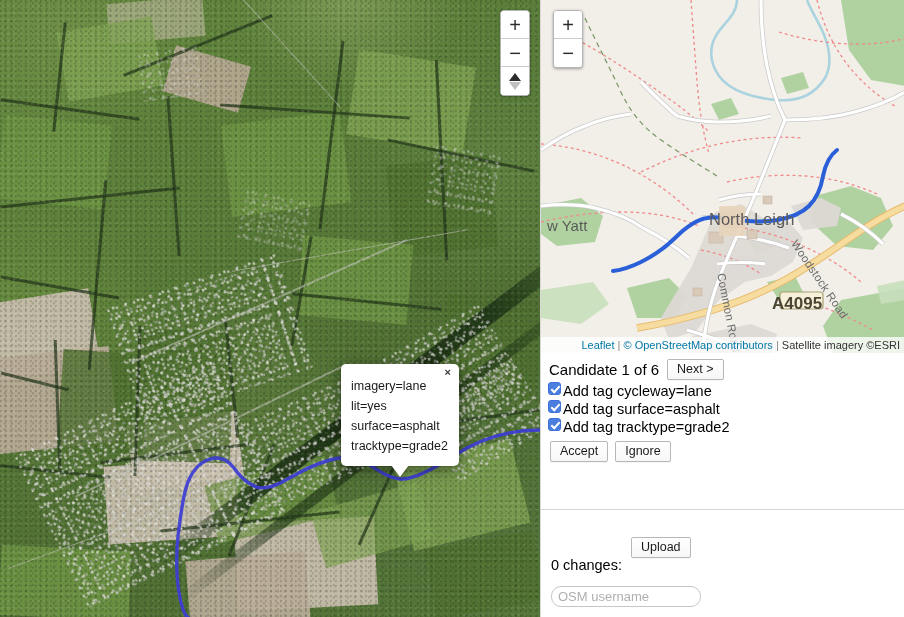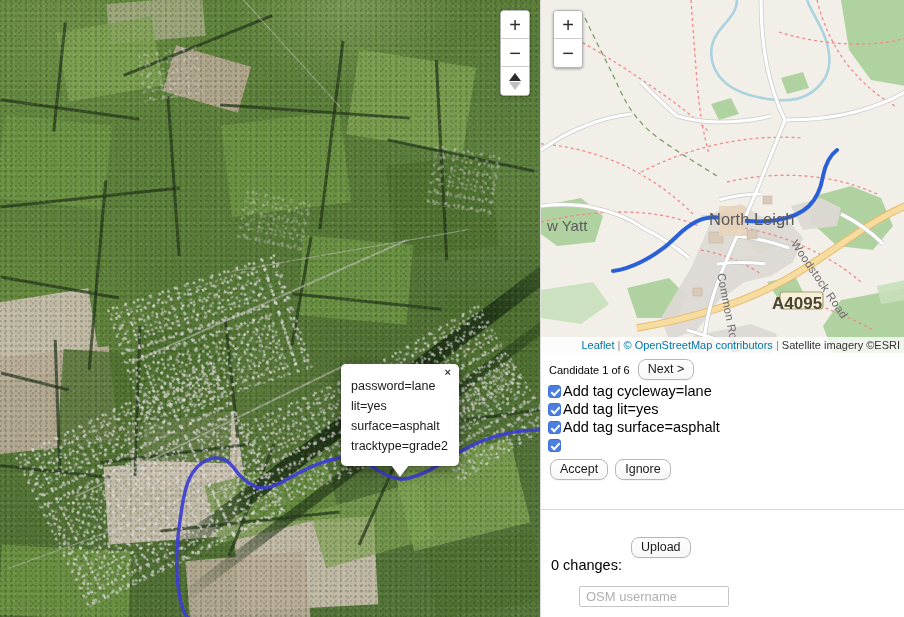--- a/index.html
+++ b/index.html
@@ -165,35 +165,35 @@
   .osm-attr a { color: #0078a8; text-decoration: none; cursor: pointer; }
   .osm-attr .sep { color:#888; }
 
   
   #candidate {
     padding: 5px 0 0 3px;
     font-size: 15px; color: #000;
     flex: 0 0 auto;
   }
   .cand-row { display: flex; align-items: center; gap: 8px; height: 23px; padding-left: 5px; }
-  .cand-title { font-size: 11px; }
+  .cand-title { font-size: 15px; }
   .btn-native {
     font-family: "Liberation Sans", sans-serif;
     font-size: 12.5px;
     color: #1a1a1a;
     background: linear-gradient(#ffffff, #f7f7f7);
     border: 1px solid #b7b7b7;
-    border-radius: 8px;
+    border-radius: 2px;
     padding: 2px 9px 3px;
     cursor: pointer;
     box-shadow: 0 1px 0 rgba(0,0,0,.04);
   }
   .modify-line { padding-left: 5px; font-size: 15.5px; margin-top: 1px; }
   .tag-list { margin-top: 1px; }
-  .tag-row { display: flex; align-items: center; height: 18px; padding-left: 4px; }
+  .tag-row { display: flex; align-items: flex-start; height: 18px; padding-left: 4px; }
   .cb {
     -webkit-appearance: none; appearance: none;
     width: 13px; height: 13px; margin: 0 2px 0 0;
     border-radius: 3px;
     border: 1px solid #3f6fd8;
     background: #4a7fe0;
     position: relative;
     cursor: pointer;
     flex: 0 0 auto;
   }
@@ -216,26 +216,25 @@
     background: #fff;
   }
   .changes-row { display: flex; align-items: center; gap: 9px; }
   .changes-text { font-size: 14.5px; color: #000; margin-top: 35px; }
   .cred-row { display: flex; gap: 7px; margin-top: 13px; }
   .cred-input {
     font-family: "Liberation Sans", sans-serif;
     font-size: 13px;
     padding: 3px 6px;
     border: 1px solid #c6c6c6;
-    border-radius: 2px;
+    border-radius: 10px;
     background: #fff;
     color: #222;
     width: 150px;
     height: 21px;
-    margin-left: 28px;
   }
   .cred-input::placeholder { color: #b0b0b0; }
 </style>
 </head>
 <body>
 
 <div id="app">
 
   <div id="sat-map">
     <div class="sat-canvas">
@@ -323,21 +322,21 @@
       <div class="btn">+</div>
       <div class="btn">−</div>
       <div class="btn compass-btn">
         <span class="tri-up"></span>
         <span class="tri-down"></span>
       </div>
     </div>
 
     <div id="tag-popup">
       <span id="popup-close">×</span>
-      <div class="line">password=lane</div>
+      <div class="line">imagery=lane</div>
       <div class="line">lit=yes</div>
       <div class="line">surface=asphalt</div>
       <div class="line">tracktype=grade2</div>
       <div class="tip"></div>
     </div>
   </div>
 
   <div id="right-panel">
 
     <div id="osm-map">
@@ -473,28 +472,25 @@
       </div>
 
 
       <div class="tag-list">
         <div class="tag-row">
           <input type="checkbox" class="cb" checked="" style="">
           <span class="tag-label">Add tag cycleway=lane</span>
         </div>
         <div class="tag-row">
           <input type="checkbox" class="cb" checked="" style="">
-          <span class="tag-label">Add tag lit=yes</span>
-        </div>
-        <div class="tag-row">
-          <input type="checkbox" class="cb" checked="" style="">
           <span class="tag-label">Add tag surface=asphalt</span>
         </div>
         <div class="tag-row">
           <input type="checkbox" class="cb" checked="" style="">
+          <span class="tag-label">Add tag tracktype=grade2</span>
         </div>
       </div>
 
       <div class="action-row">
         <button class="btn-native">Accept</button>
         <button class="btn-native">Ignore</button>
       </div>
     </div>
 
     <div class="panel-spacer"></div>

